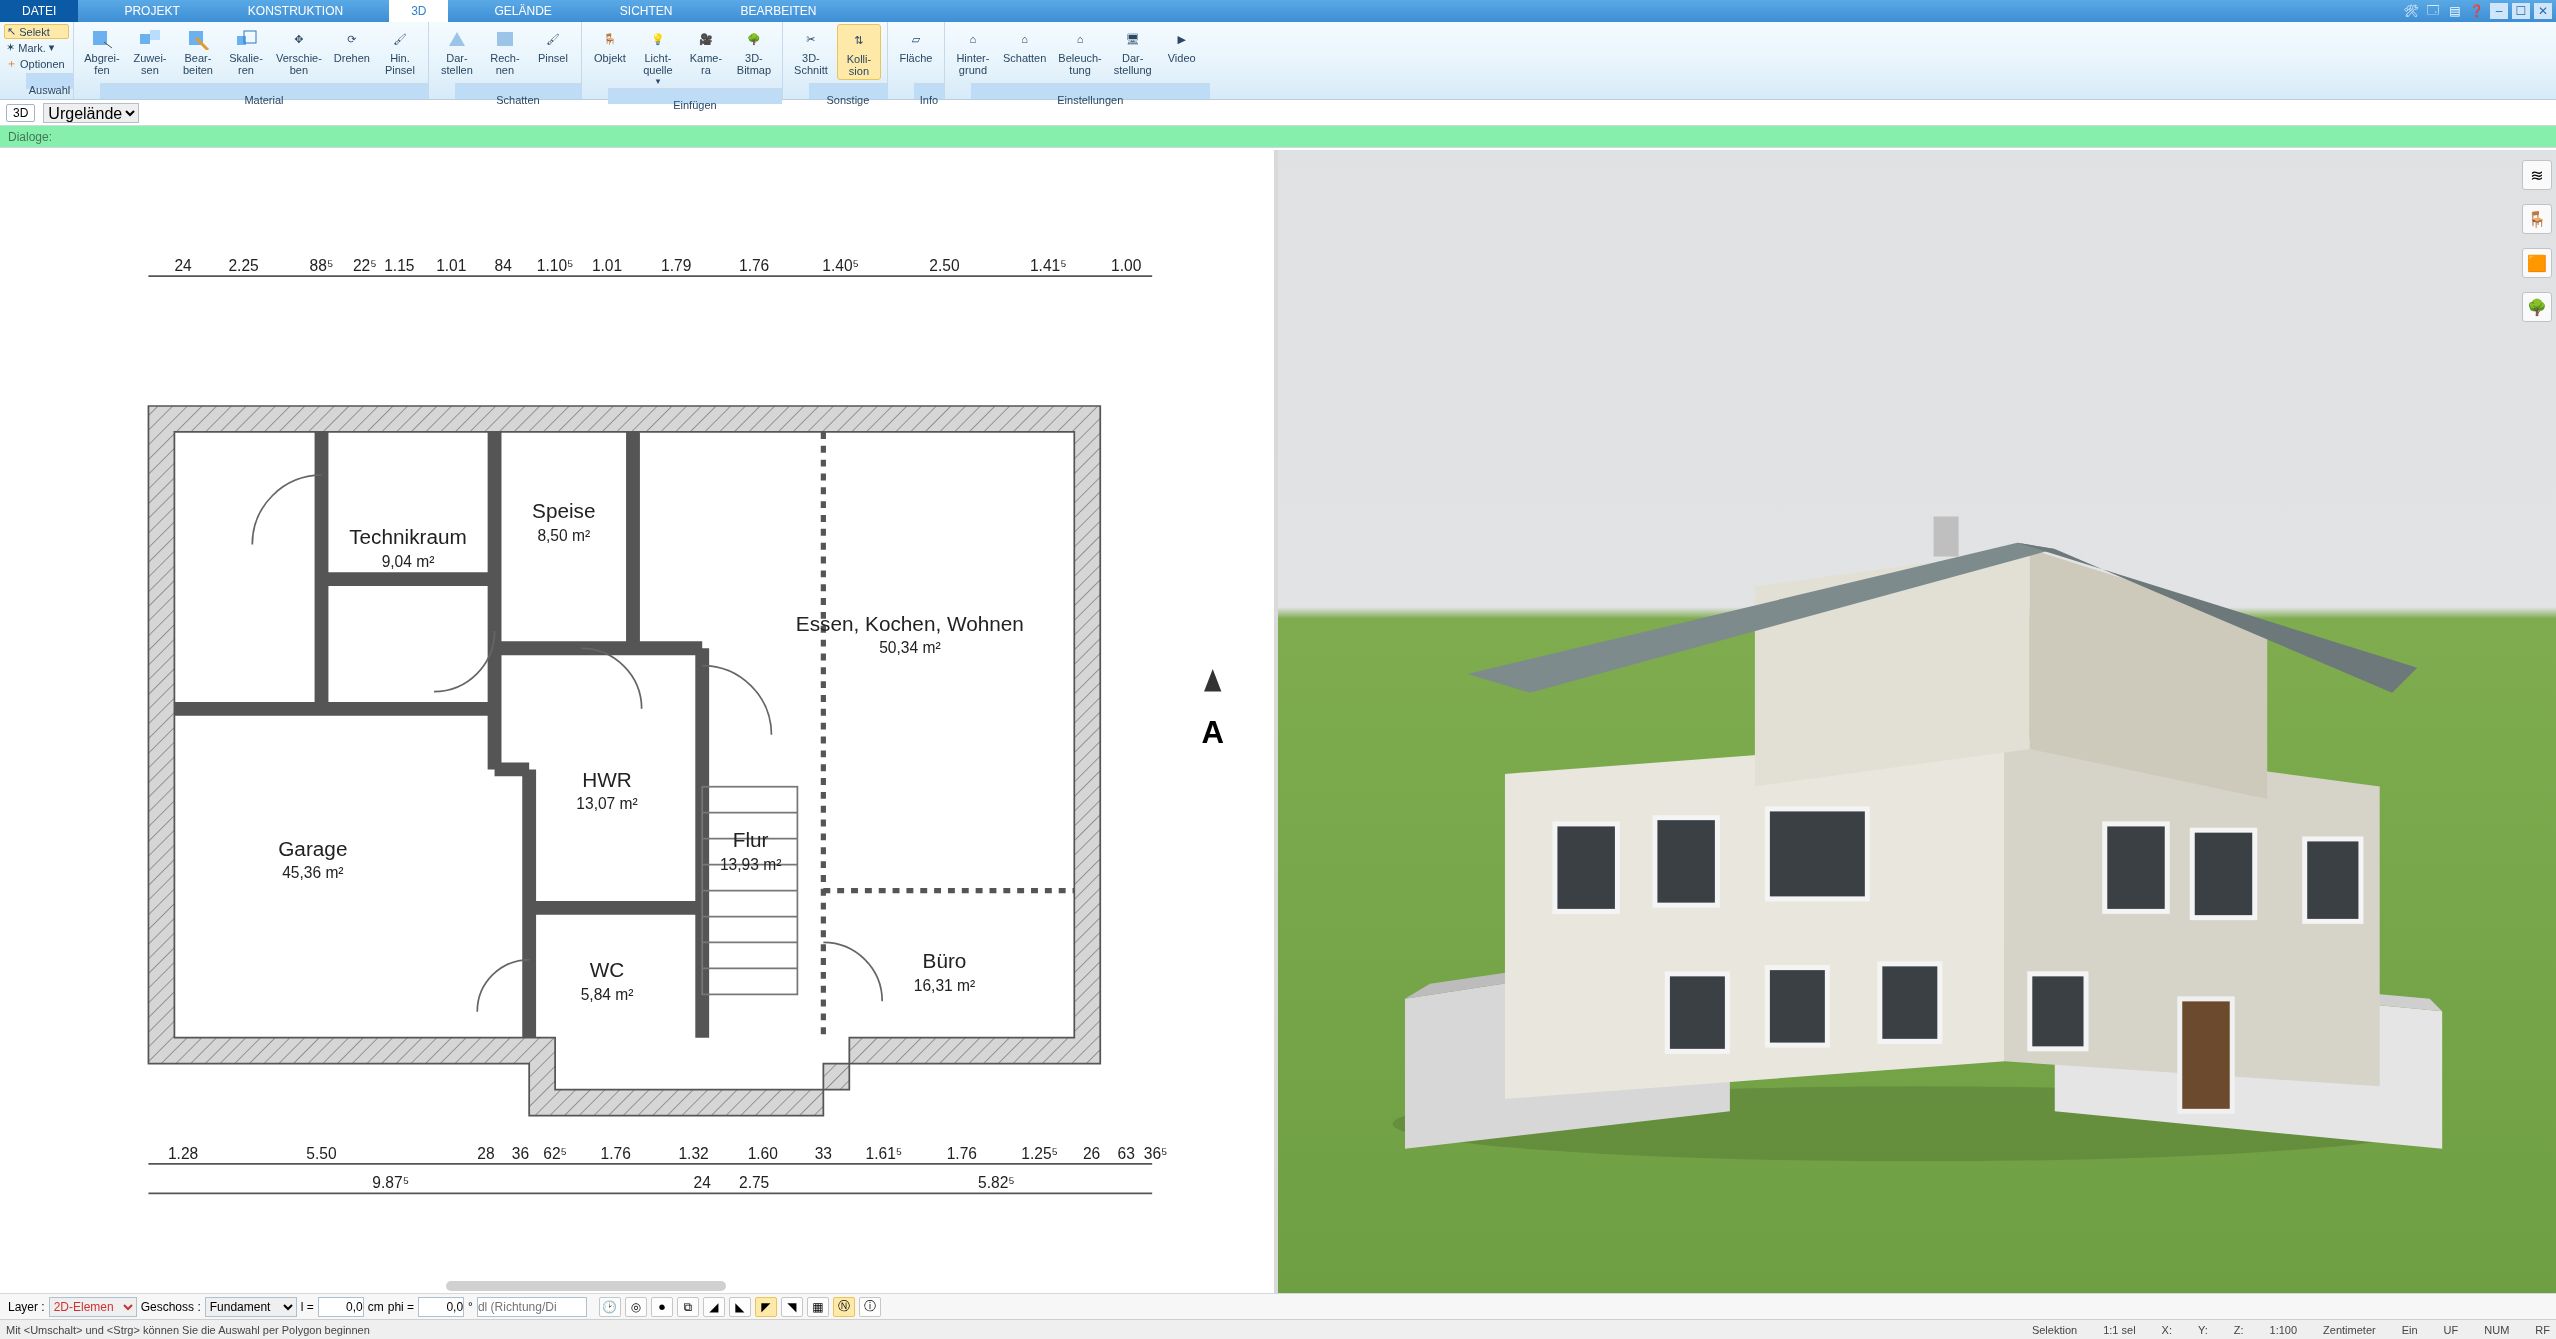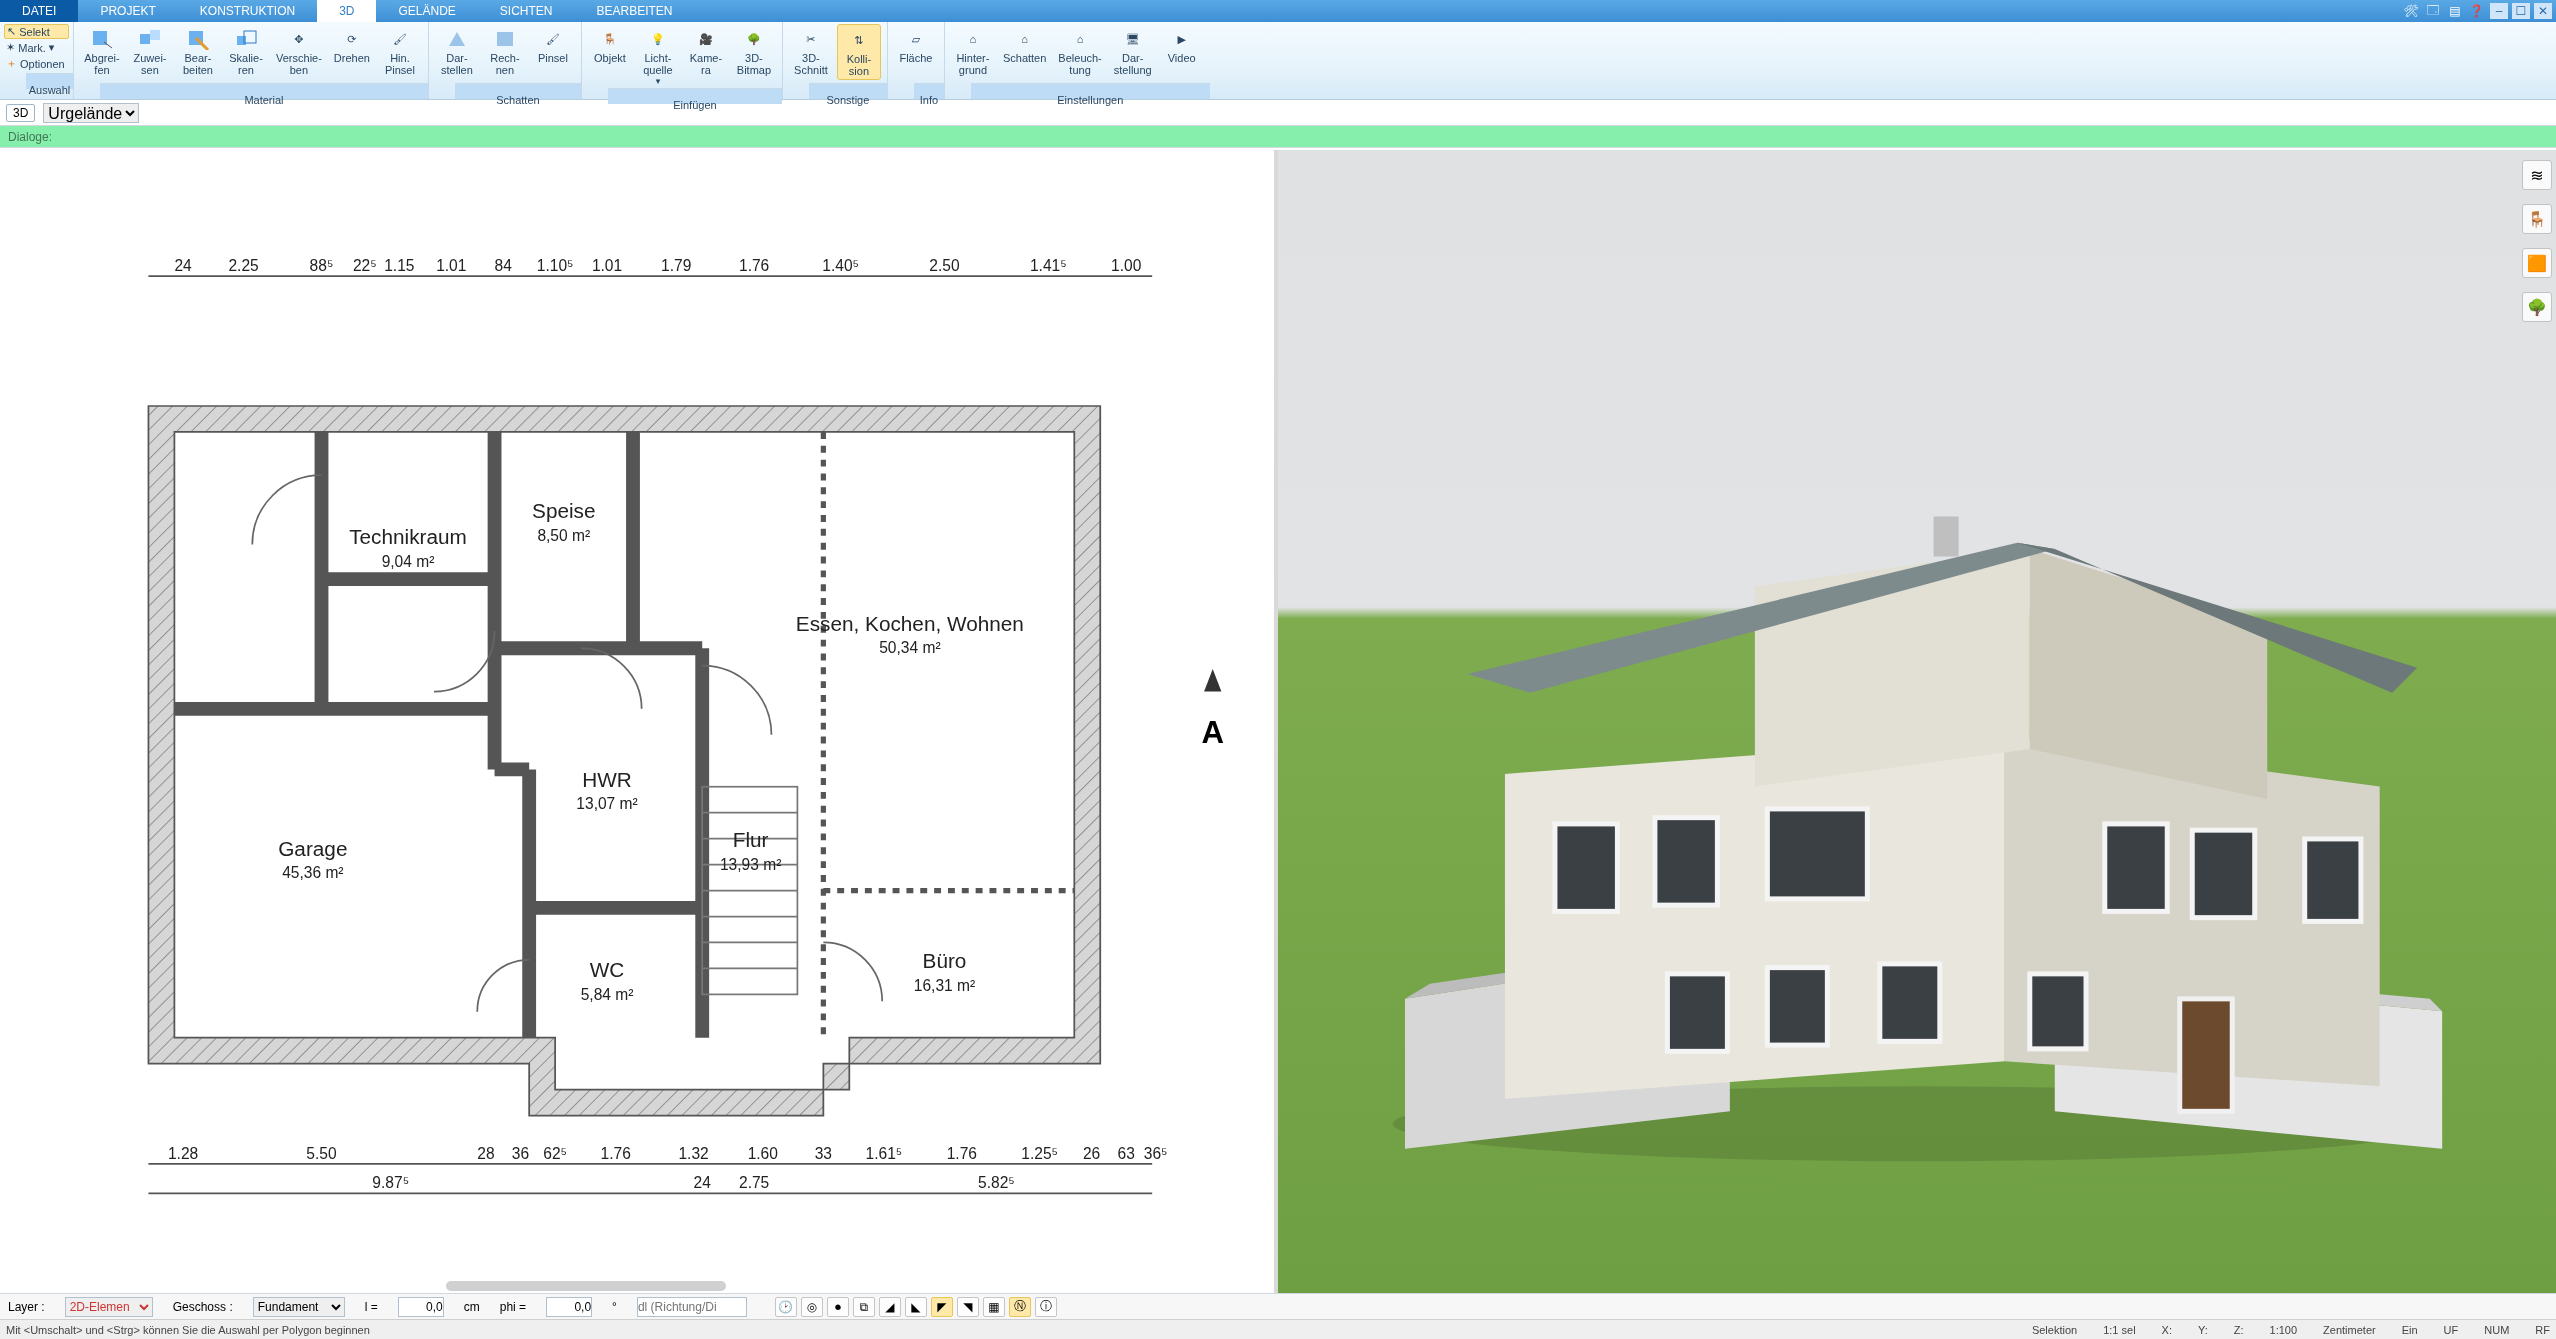--- a/index.html
+++ b/index.html
@@ -2,21 +2,21 @@
 <html><head>
 <meta charset="utf-8">
 <style>
 * { box-sizing: border-box; margin: 0; padding: 0; font-family: "Segoe UI", Tahoma, sans-serif; }
 html, body { width: 100%; height: 100%; overflow: hidden; background: #fff; }
 
 
 #menu-bar {
   display: flex; align-items: stretch; height: 22px;
   background: linear-gradient(#5aa9e6,#3d8ed4); color: #fff;
-  font-size: 12px; user-select: none; position: relative;
+  font-size: 12px; user-select: none; position: relative; gap: 24px;
 }
 #menu-bar .tab {
   padding: 0 22px; display: flex; align-items: center; cursor: pointer;
 }
 #menu-bar .tab.file { background: #0b5aa6; }
 #menu-bar .tab.active { background: #fff; color: #357fc5; }
 #menu-bar .right-icons {
   margin-left: auto; display: flex; align-items: center; gap: 4px; padding: 0 4px;
 }
 #menu-bar .ric { width: 18px; height: 16px; display: flex; align-items: center; justify-content: center;
@@ -69,21 +69,21 @@
 .fp-scroll { position: absolute; bottom: 2px; left: 35%; width: 22%; height: 10px;
   background: #d0d0d0; border-radius: 5px; }
 
 
 .house { position: absolute; left: 6%; right: 6%; top: 22%; bottom: 4%; }
 .house svg { width: 100%; height: 100%; }
 
 
 #prop-bar { position: absolute; left: 0; right: 0; bottom: 20px; height: 26px;
   border-top: 1px solid #cfd9df; background: #f7f7f7; display: flex; align-items: center;
-  font-size: 12px; gap: 20px; padding: 0 8px; }
+  font-size: 12px; gap: 4px; padding: 0 8px; }
 #prop-bar select, #prop-bar input[type=text] { font-size: 12px; height: 20px;
   border: 1px solid #b0c0cc; }
 #prop-bar .spin { width: 46px; text-align: right; }
 #prop-bar .ticons { display: flex; gap: 4px; margin-left: 8px; }
 #prop-bar .tic { width: 22px; height: 20px; border: 1px solid #c6c6c6; background: #fdfdfd;
   display:flex; align-items:center; justify-content:center; border-radius:2px; cursor:pointer; }
 #prop-bar .tic.on { background:#ffe9a8; border-color:#e8c558; }
 
 
 #status-bar { position: absolute; left: 0; right: 0; bottom: 0; height: 20px;

